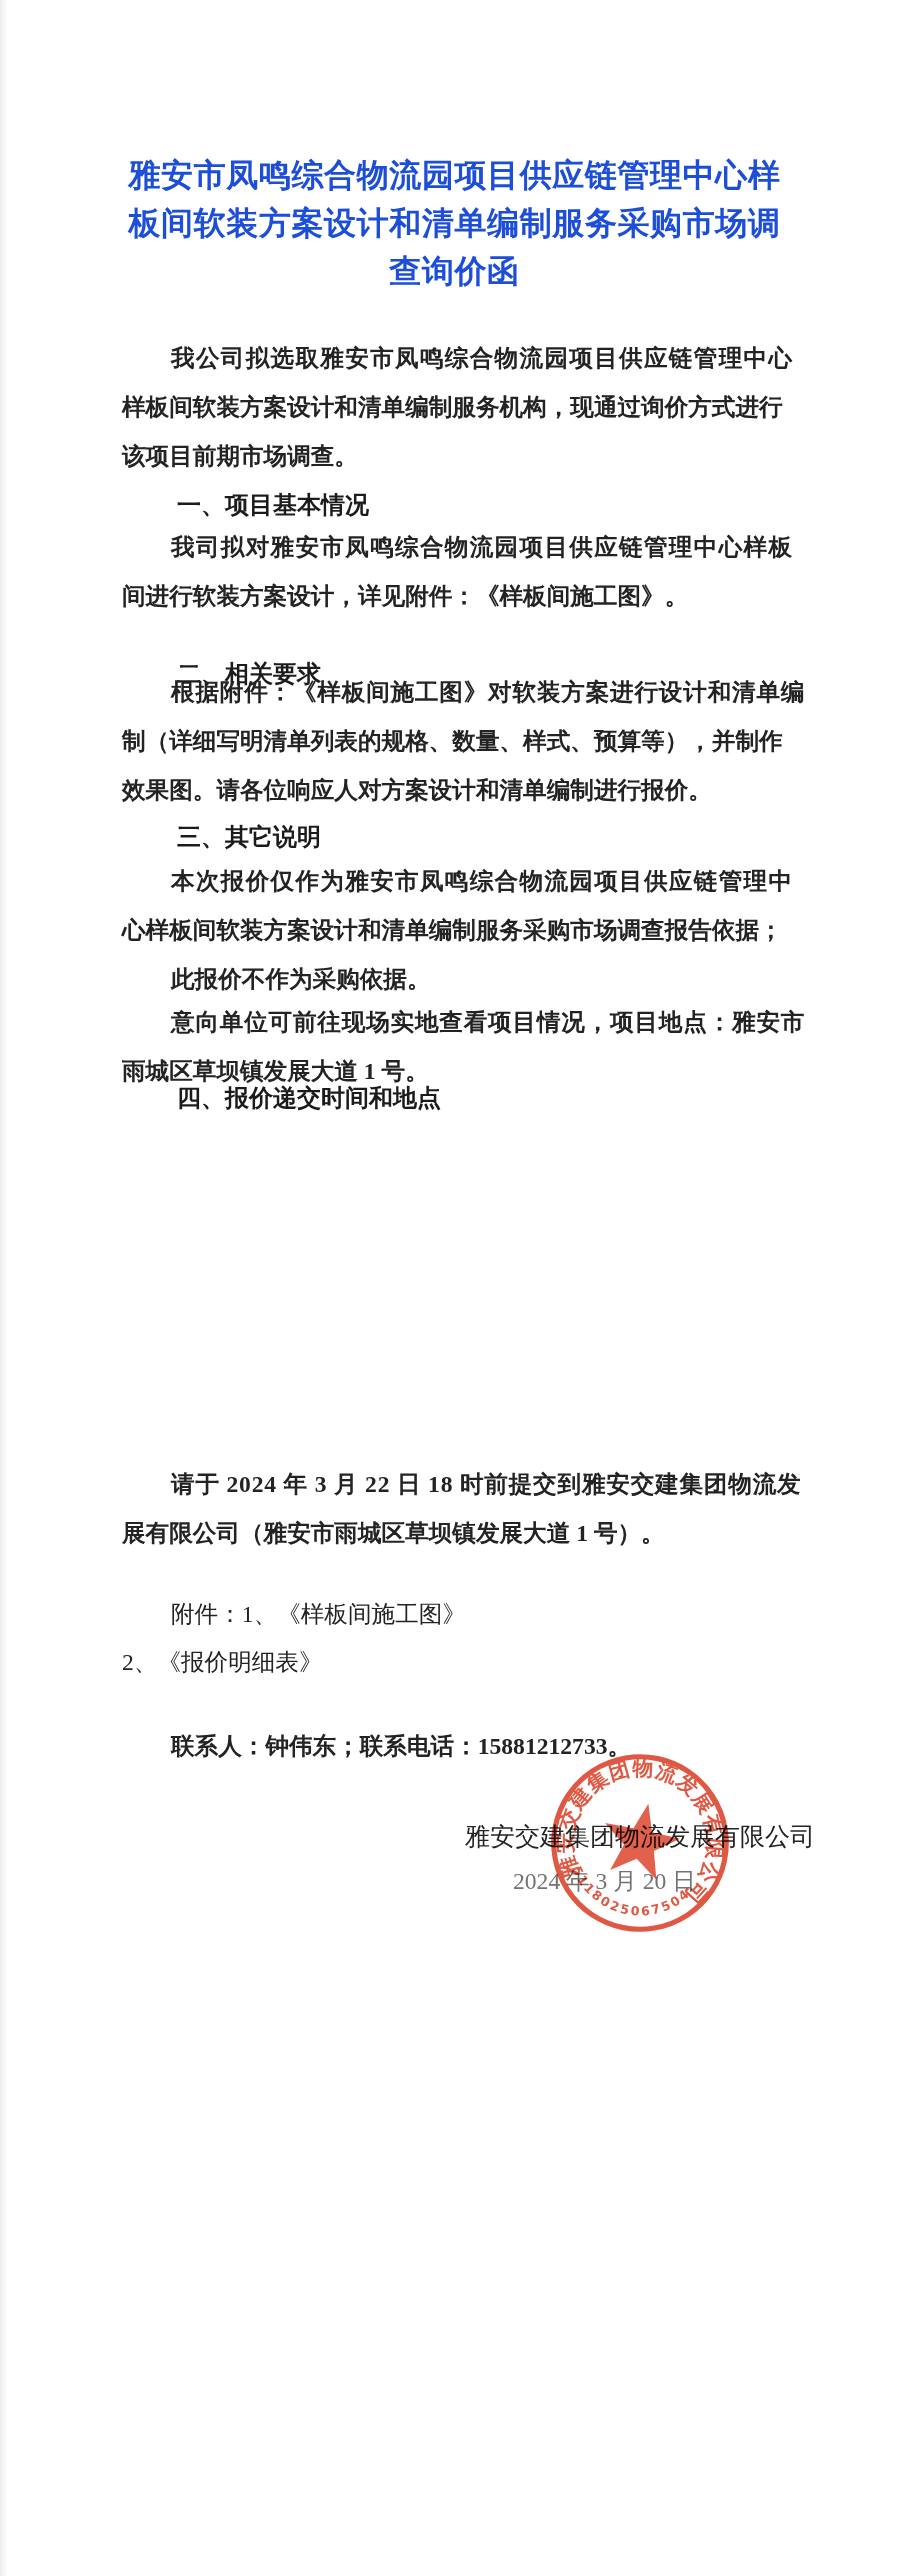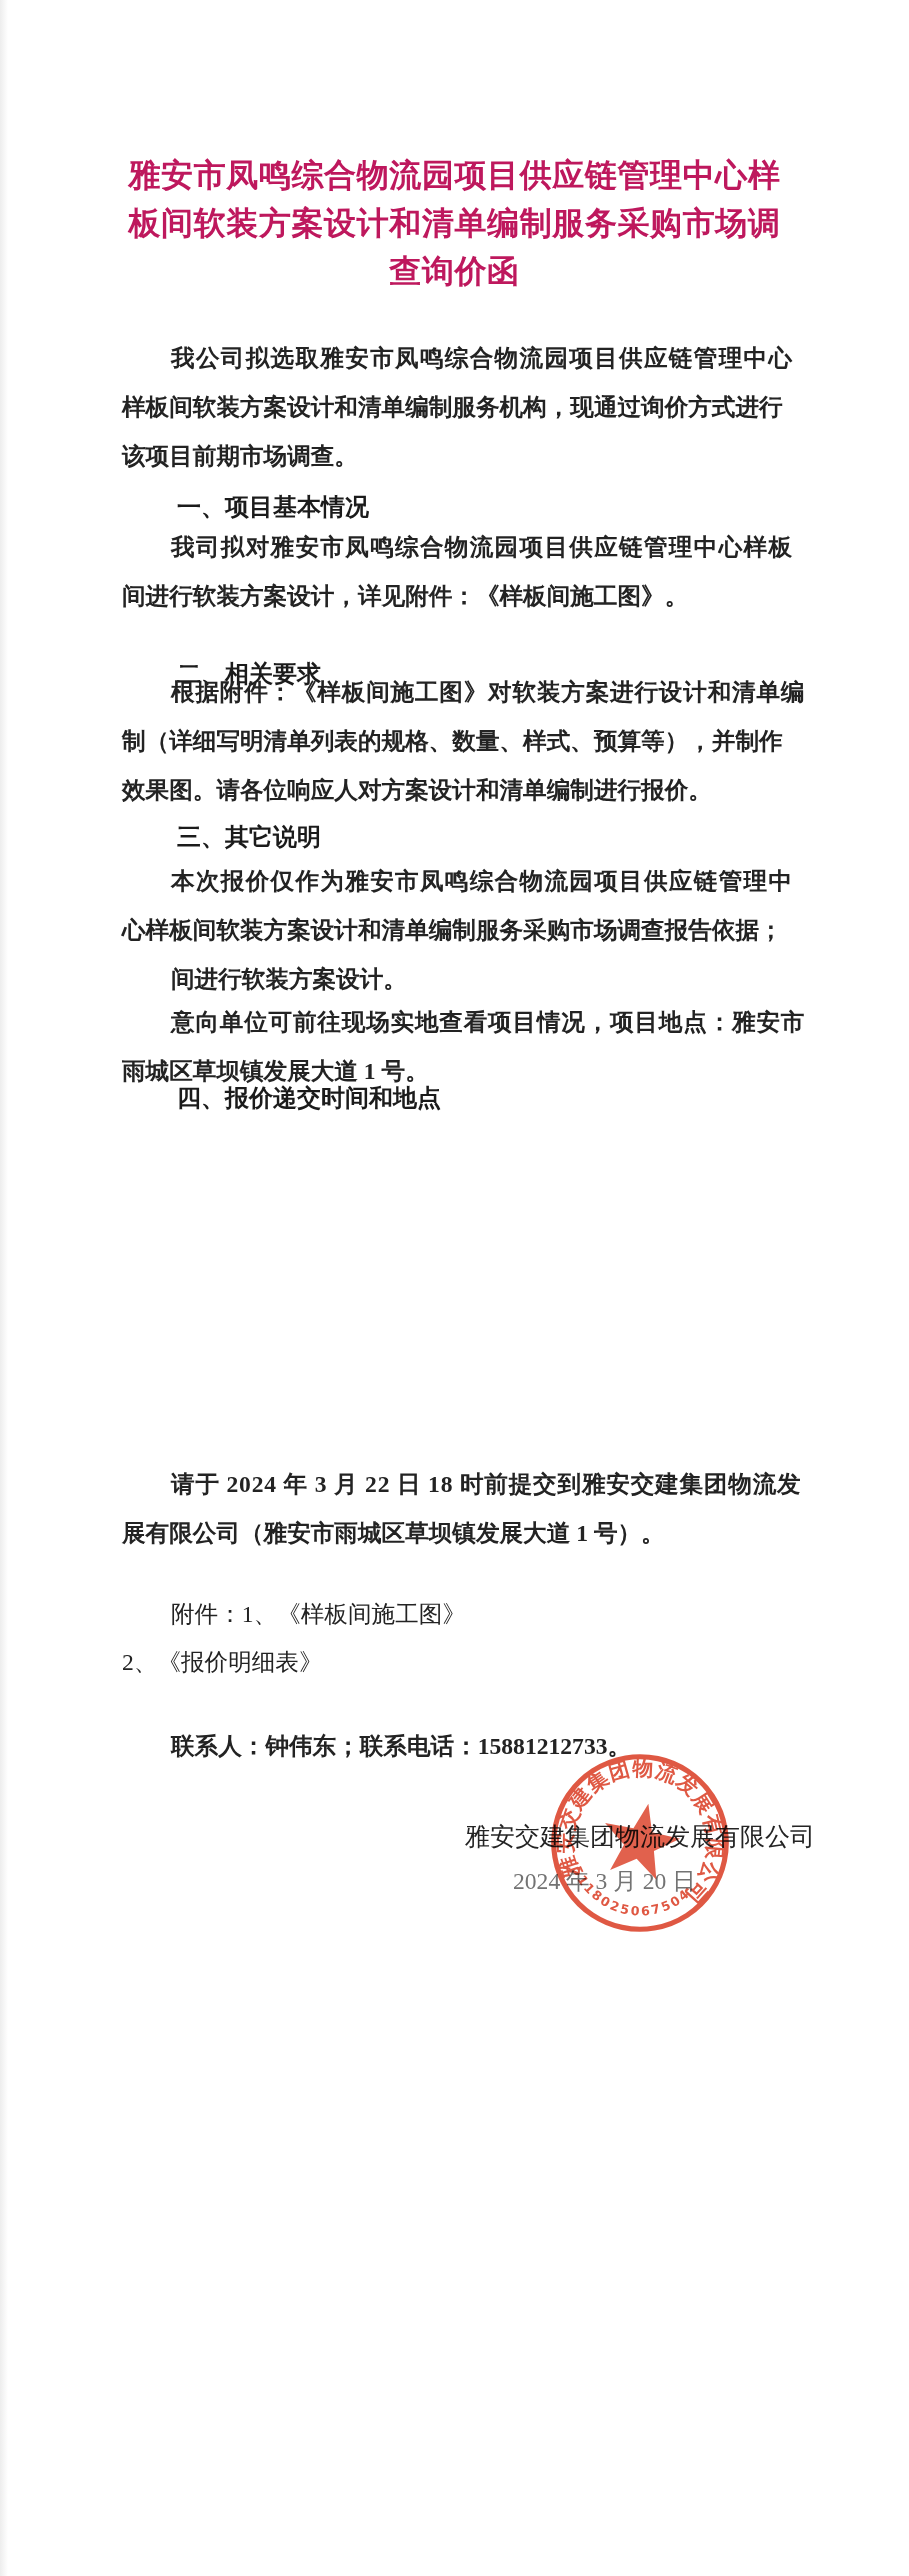--- a/index.html
+++ b/index.html
@@ -11,36 +11,36 @@
     color:#232323;
     overflow:hidden;
   }
   .scan-edge{
     position:absolute;left:0;top:0;width:8px;height:100%;
     background:linear-gradient(90deg,#ededed,rgba(255,255,255,0));
     pointer-events:none;
   }
   .title{
     position:absolute;left:121px;top:151px;width:667px;
-    text-align:center;font-weight:bold;color:#be185d;
+    text-align:center;font-weight:bold;color:#1d4ed8;
     font-size:32px;line-height:48px;letter-spacing:0.6px;margin:0;
   }
   .block{position:absolute;left:122px;width:668px;}
   .line{font-size:23.6px;line-height:49px;white-space:nowrap;font-weight:bold;}
   .ind{text-indent:49px;}
   .s2{letter-spacing:1.3px;}
   .s1{letter-spacing:0.8px;}
   .heading{
     position:absolute;left:122px;padding-left:55px;margin:0;
     font-family:"Liberation Sans","DejaVu Sans",sans-serif;
     font-weight:bold;color:#1b1b1b;
     font-size:24px;line-height:36px;white-space:nowrap;
   }
   #intro{top:334px;}
-  #h1{top:489px;}
+  #h1{top:489px;font-family:Liberation Mono, monospace;}
   #p1{top:523px;}
   #h2{top:656px;}
   #p2{top:668px;}
   #h3{top:819px;}
   #p3a{top:857px;}
   #p3b{top:998px;}
   #h4{top:1080px;}
   #deadline{top:1460px;}
   #attach{top:1590px;}
   .attach-line{font-size:23.6px;line-height:48px;white-space:nowrap;}
@@ -97,21 +97,21 @@
   <div class="block" id="p2">
     <div class="line ind s1">根据附件：《样板间施工图》对软装方案进行设计和清单编</div>
     <div class="line">制（详细写明清单列表的规格、数量、样式、预算等），并制作</div>
     <div class="line">效果图。请各位响应人对方案设计和清单编制进行报价。</div>
   </div>
 
   <h2 class="heading" id="h3">三、其它说明</h2>
   <div class="block" id="p3a">
     <div class="line ind s2">本次报价仅作为雅安市凤鸣综合物流园项目供应链管理中</div>
     <div class="line">心样板间软装方案设计和清单编制服务采购市场调查报告依据；</div>
-    <div class="line ind">间进行软装方案设计。</div>
+    <div class="line ind">此报价不作为采购依据。</div>
   </div>
   <div class="block" id="p3b">
     <div class="line ind s1">意向单位可前往现场实地查看项目情况，项目地点：雅安市</div>
     <div class="line">雨城区草坝镇发展大道 1 号。</div>
   </div>
 
   <h2 class="heading" id="h4">四、报价递交时间和地点</h2>
 
   <div class="block" id="deadline">
     <div class="line ind s1">请于 2024 年 3 月 22 日 18 时前提交到雅安交建集团物流发</div>

